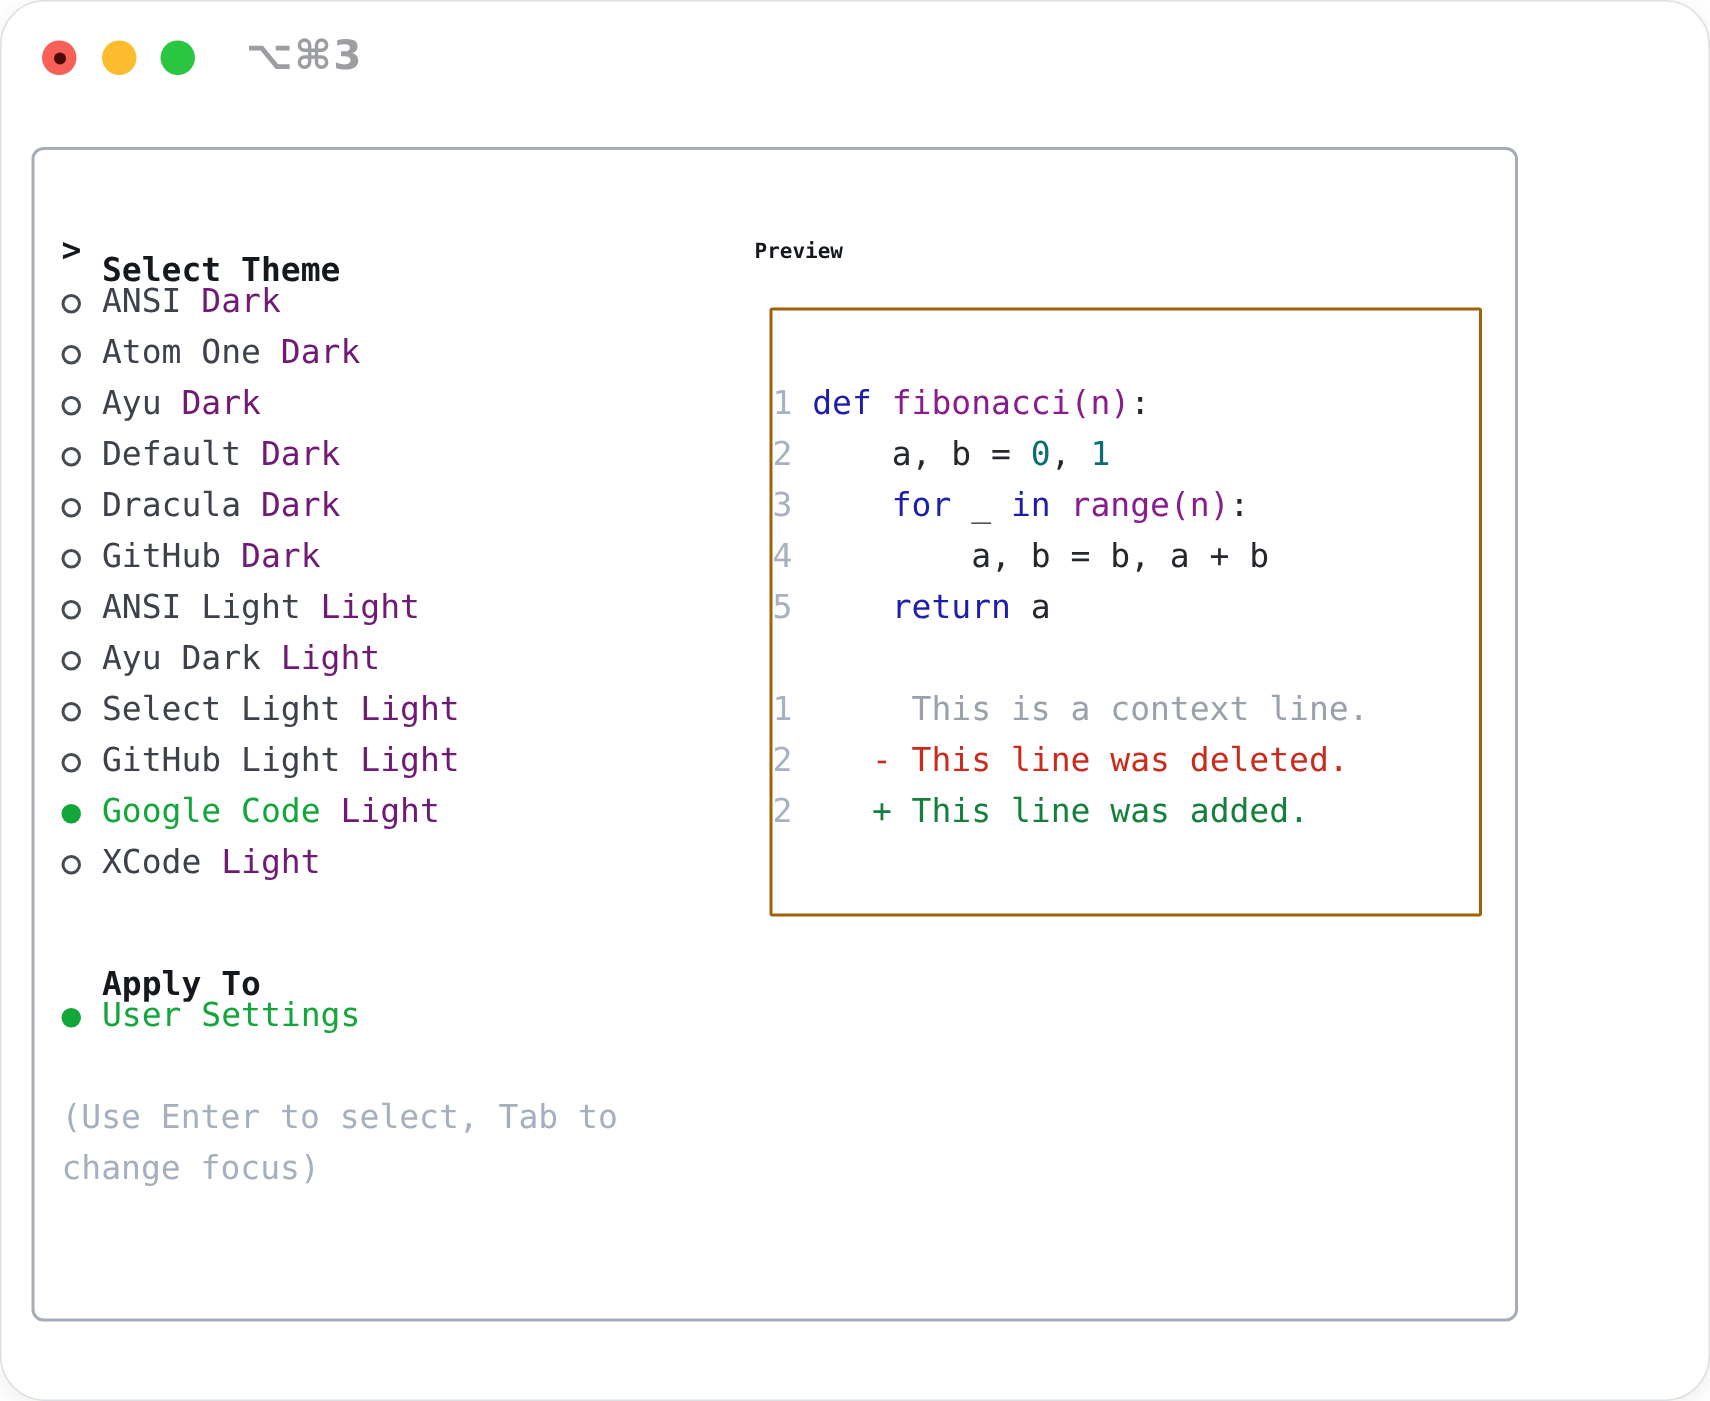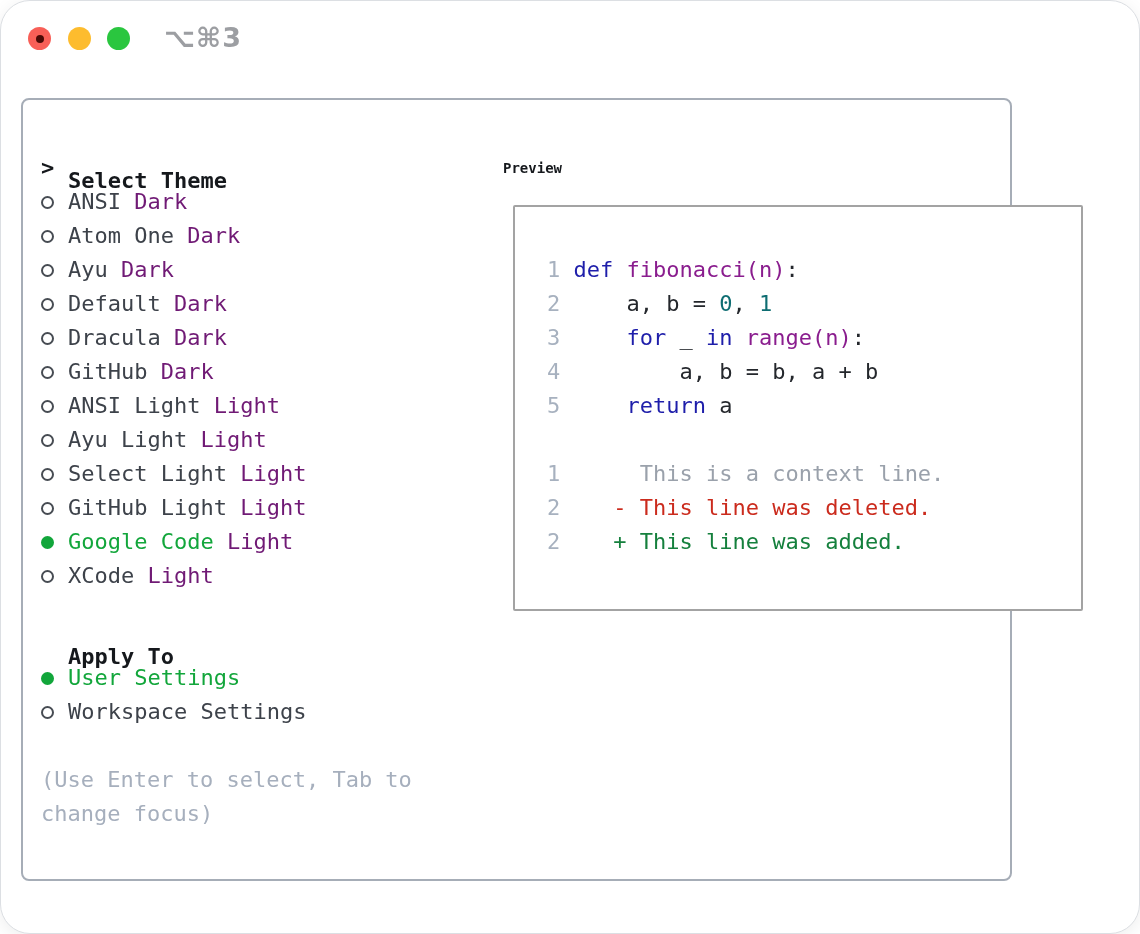--- a/index.html
+++ b/index.html
@@ -34,23 +34,23 @@
   .circ{width:13px;height:13px;border:2px solid #474c53;border-radius:50%;display:inline-block;}
   .circ.on{background:#12a63b;border-color:#12a63b;}
   .tname{color:#3d424a;white-space:pre;}
   .tsuffix{color:#701a75;white-space:pre;}
   .selected .tname{color:#12a63b;}
   .left-pane{position:absolute;left:18px;top:51px;width:460px;}
   .help-line{color:#a6afbd;}
   
   .preview-title{position:absolute;left:480px;top:51px;height:34px;line-height:34px;font-size:14px;font-weight:bold;color:#15181c;}
   .preview-box{
-    position:absolute;left:490px;top:105px;width:570px;height:406px;
-    border:2px solid #a3a3a3;border-radius:2px;background:#ffffff;
-    padding:46px 0 0 32px;overflow:hidden;
+    position:absolute;left:490px;top:105px;width:475px;height:406px;
+    border:2px solid #a16207;border-radius:2px;background:#ffffff;
+    padding:46px 0 0 0;overflow:hidden;
   }
   .crow{height:34px;line-height:34px;font-size:22px;white-space:pre;}
   .gut{color:#a7b1bf;}
   .tok-kw{color:#1e1eaa;}
   .tok-fn{color:#8a1d8e;}
   .tok-lit{color:#0e6d72;}
   .tok-pln{color:#24272c;}
   .tok-ctx{color:#9aa1ab;}
   .tok-del{color:#cb2b1d;}
   .tok-add{color:#15803d;}
@@ -75,34 +75,33 @@
         <span class="hdr">Select Theme</span>
       </div>
       <div id="theme-list">
           <div class="row"><span class="slot"><span class="circ"></span></span><span class="tname">ANSI</span><span class="tsuffix"> Dark</span></div>
           <div class="row"><span class="slot"><span class="circ"></span></span><span class="tname">Atom One</span><span class="tsuffix"> Dark</span></div>
           <div class="row"><span class="slot"><span class="circ"></span></span><span class="tname">Ayu</span><span class="tsuffix"> Dark</span></div>
           <div class="row"><span class="slot"><span class="circ"></span></span><span class="tname">Default</span><span class="tsuffix"> Dark</span></div>
           <div class="row"><span class="slot"><span class="circ"></span></span><span class="tname">Dracula</span><span class="tsuffix"> Dark</span></div>
           <div class="row"><span class="slot"><span class="circ"></span></span><span class="tname">GitHub</span><span class="tsuffix"> Dark</span></div>
           <div class="row"><span class="slot"><span class="circ"></span></span><span class="tname">ANSI Light</span><span class="tsuffix"> Light</span></div>
-          <div class="row"><span class="slot"><span class="circ"></span></span><span class="tname">Ayu Light</span><span class="tsuffix"> Light</span></div>
+          <div class="row"><span class="slot"><span class="circ"></span></span><span class="tname">Ayu Dark</span><span class="tsuffix"> Light</span></div>
           <div class="row"><span class="slot"><span class="circ"></span></span><span class="tname">Select Light</span><span class="tsuffix"> Light</span></div>
           <div class="row"><span class="slot"><span class="circ"></span></span><span class="tname">GitHub Light</span><span class="tsuffix"> Light</span></div>
           <div class="row selected"><span class="slot"><span class="circ on"></span></span><span class="tname">Google Code</span><span class="tsuffix"> Light</span></div>
           <div class="row"><span class="slot"><span class="circ"></span></span><span class="tname">XCode</span><span class="tsuffix"> Light</span></div>
         </div>
       <div class="row"></div>
       <div class="row">
         <span class="slot"></span>
         <span class="hdr">Apply To</span>
       </div>
       <div id="apply-list">
           <div class="row selected"><span class="slot"><span class="circ on"></span></span><span class="tname">User Settings</span></div>
-          <div class="row"><span class="slot"><span class="circ"></span></span><span class="tname">Workspace Settings</span></div>
         </div>
       <div class="row"></div>
       <div id="help-block">
           <div class="row help-line">(Use Enter to select, Tab to</div>
           <div class="row help-line">change focus)</div>
         </div>
     </div>
 
     <div class="preview-title">Preview</div>
     <div class="preview-box">

